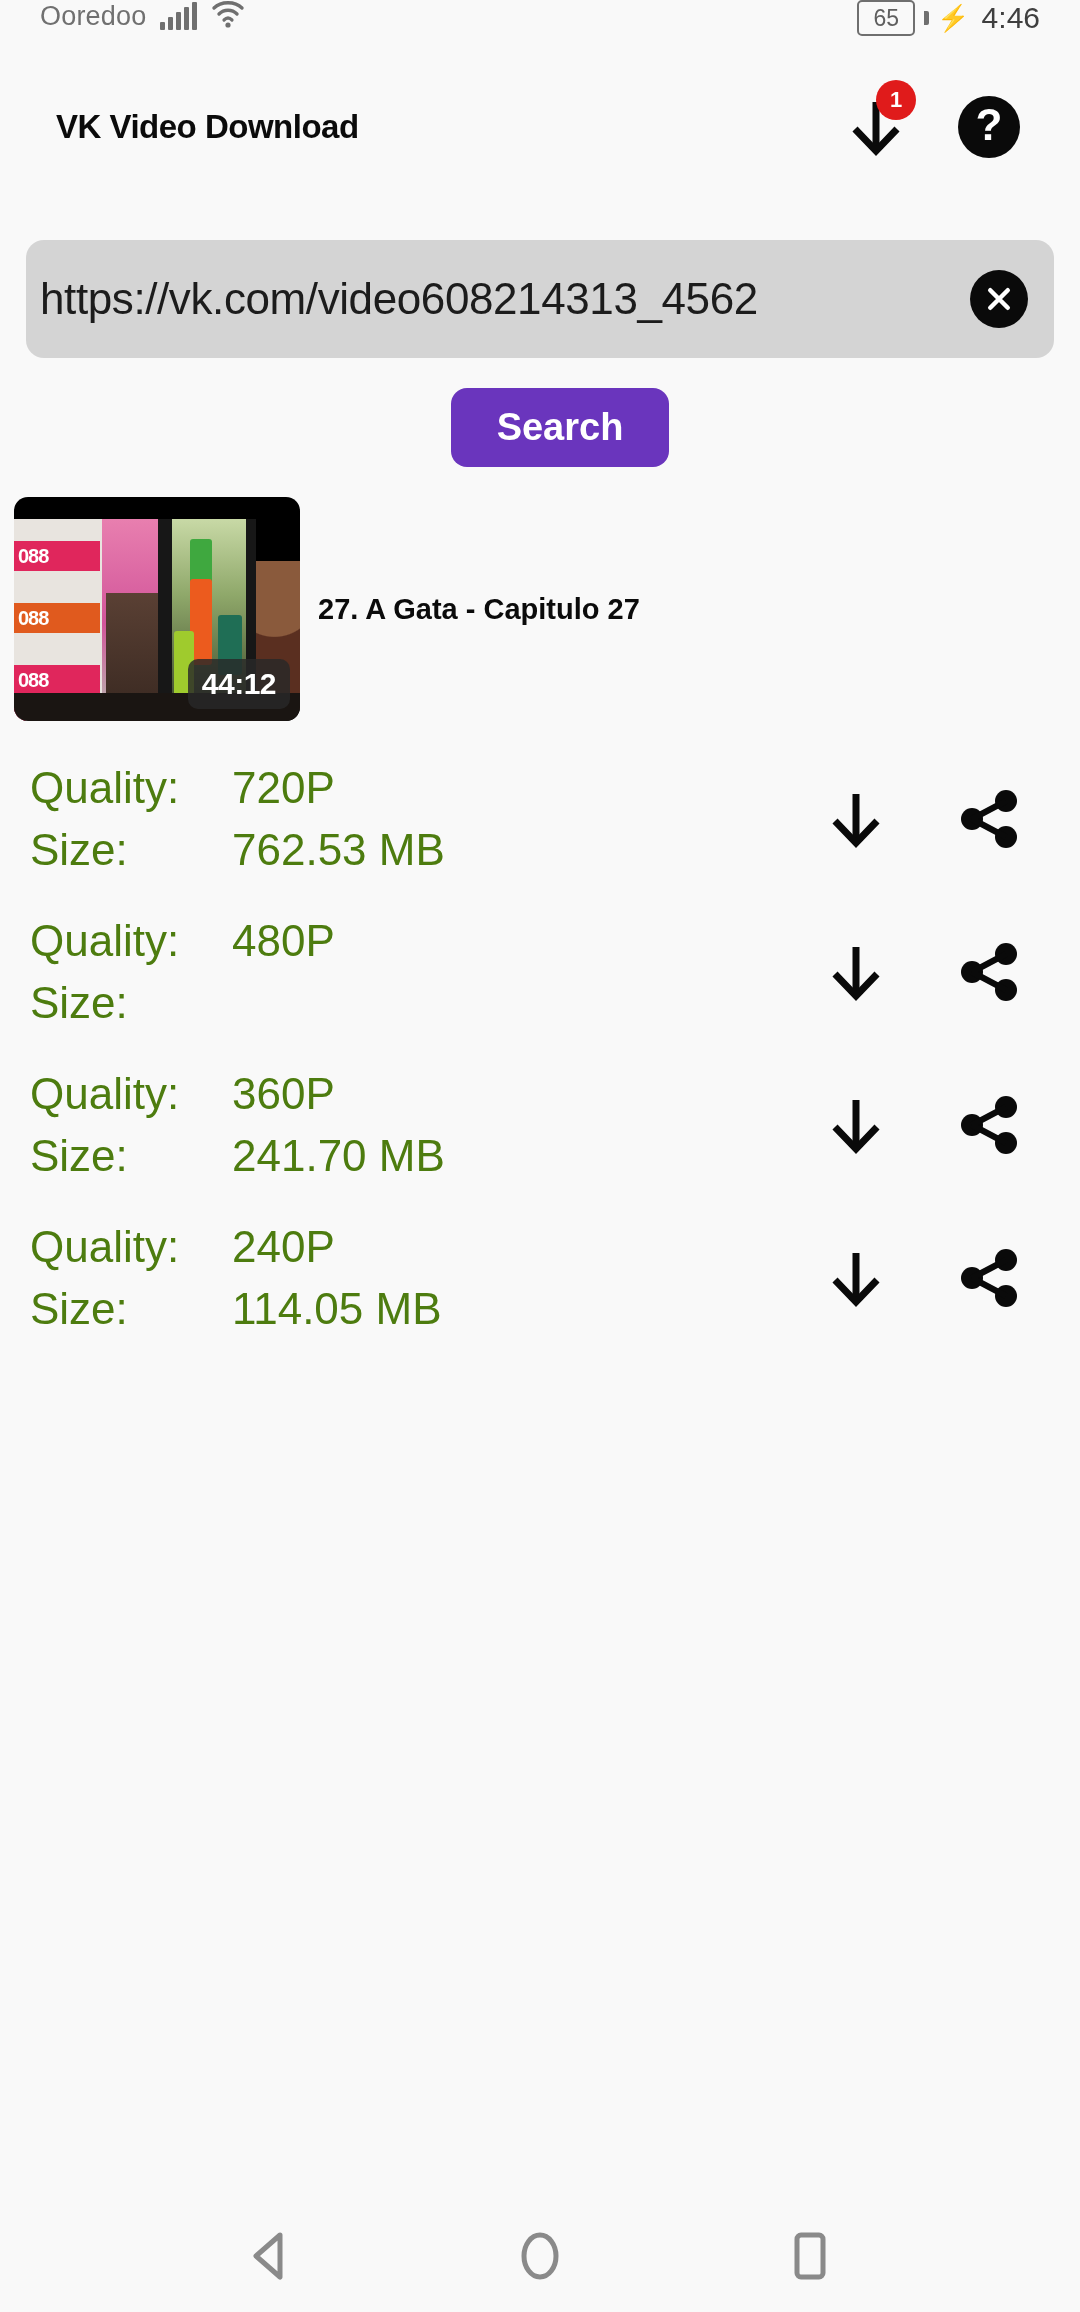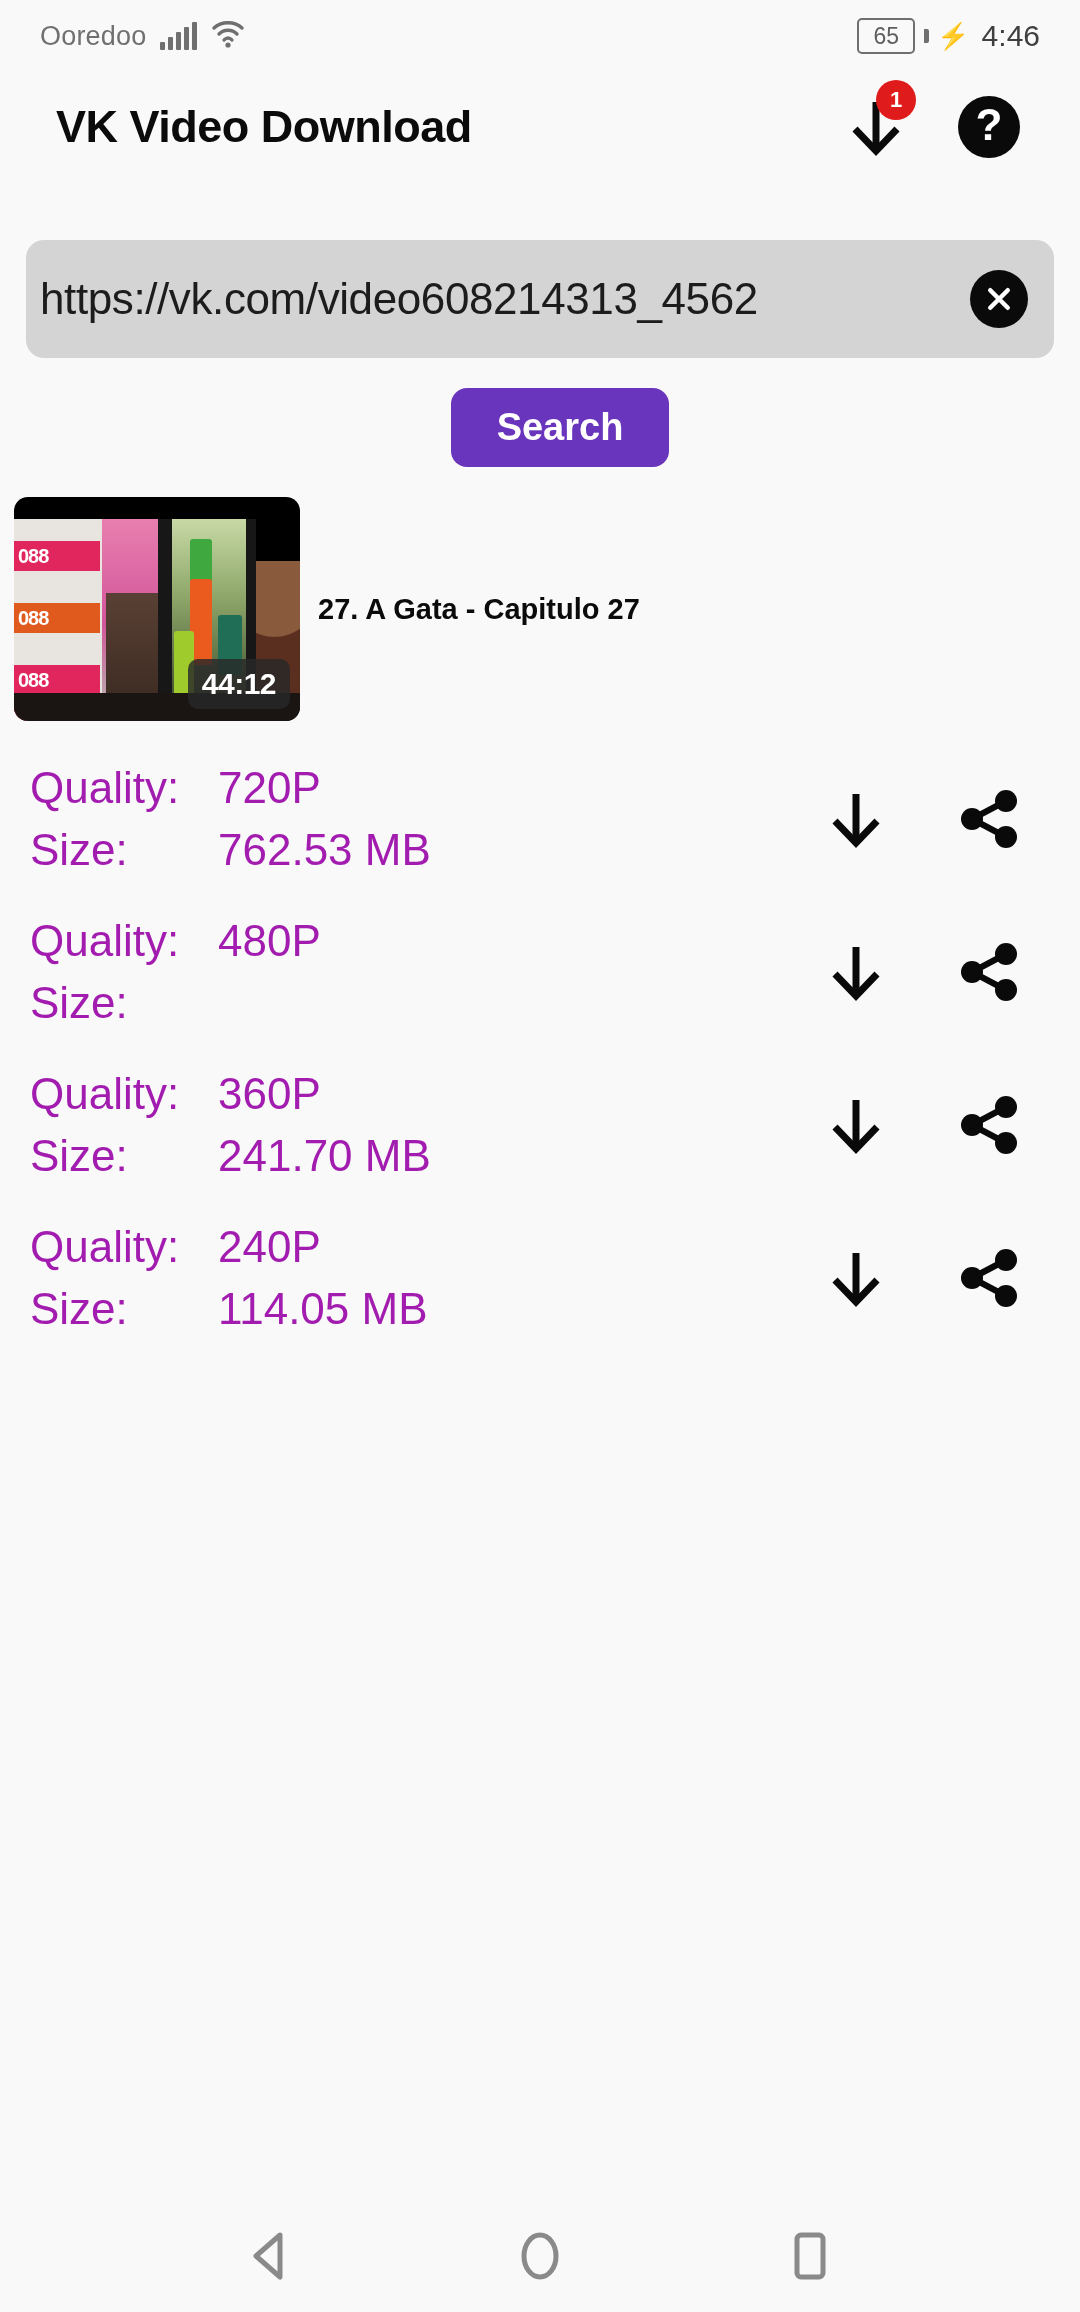--- a/index.html
+++ b/index.html
@@ -6,21 +6,21 @@
   html, body {
     width:1080px; height:2312px;
     background:#F9F9F9;
     font-family:"Liberation Sans", sans-serif;
     overflow:hidden;
   }
   .phone { position:relative; width:1080px; height:2312px; background:#F9F9F9; }
 
   
   .statusbar {
-    height:72px; display:flex; align-items:center;
+    height:72px; display:flex; align-items:flex-start;
     padding:0 40px; color:#6b6b6b;
   }
   .sb-left { display:flex; align-items:center; gap:14px; }
   .carrier { font-size:27px; letter-spacing:.2px; color:#707070; }
   .signal { display:flex; align-items:flex-end; gap:3px; height:28px; }
   .signal i { display:block; width:5px; background:#6f6f6f; border-radius:1px; }
   .signal i:nth-child(1){height:8px}
   .signal i:nth-child(2){height:13px}
   .signal i:nth-child(3){height:18px}
   .signal i:nth-child(4){height:23px}
@@ -34,21 +34,21 @@
   }
   .batt-nub { width:5px; height:14px; background:#6f6f6f; border-radius:0 2px 2px 0; margin-left:1px;}
   .bolt { font-size:26px; color:#5f5f5f; line-height:1; }
   .clock { font-size:30px; color:#3f3f3f; margin-left:4px; }
 
   
   .appbar {
     height:110px; display:flex; align-items:center;
     padding:0 44px 0 56px;
   }
-  .app-title { font-size:45px; font-weight:700; color:#0b0b0b; letter-spacing:-.5px; }
+  .app-title { font-size:33px; font-weight:700; color:#0b0b0b; letter-spacing:-.5px; }
   .appbar-spacer { flex:1; }
   .appbar-actions { display:flex; align-items:center; gap:52px; padding-right:16px;}
   .dl-wrap { position:relative; width:60px; height:62px; }
   .badge {
     position:absolute; top:-16px; right:-10px;
     width:40px; height:40px; border-radius:50%;
     background:#E01B1B; color:#fff; font-size:22px; font-weight:600;
     display:flex; align-items:center; justify-content:center; z-index:2;
   }
   .help-icon {
@@ -134,21 +134,21 @@
   }
 
   
   .qlist { margin-top:22px; }
   .qrow {
     display:flex; align-items:center;
     padding:14px 44px 14px 30px;
     min-height:142px;
   }
   .qinfo { flex:1; }
-  .qline { display:flex; align-items:baseline; font-size:44px; color:#a21caf; line-height:1.42; }
+  .qline { display:flex; align-items:baseline; font-size:44px; color:#4d7c0f; line-height:1.42;gap:14px; }
   .qlabel { width:188px; flex:0 0 auto; }
   .qvalue { }
   .qactions { display:flex; align-items:center; gap:62px; padding-right:10px; }
   .act { width:72px; height:72px; display:flex; align-items:center; justify-content:center; cursor:pointer; }
 
   
   .navbar {
     position:absolute; left:0; bottom:0; width:1080px; height:112px;
     display:flex; align-items:center; justify-content:center; gap:196px;
   }

